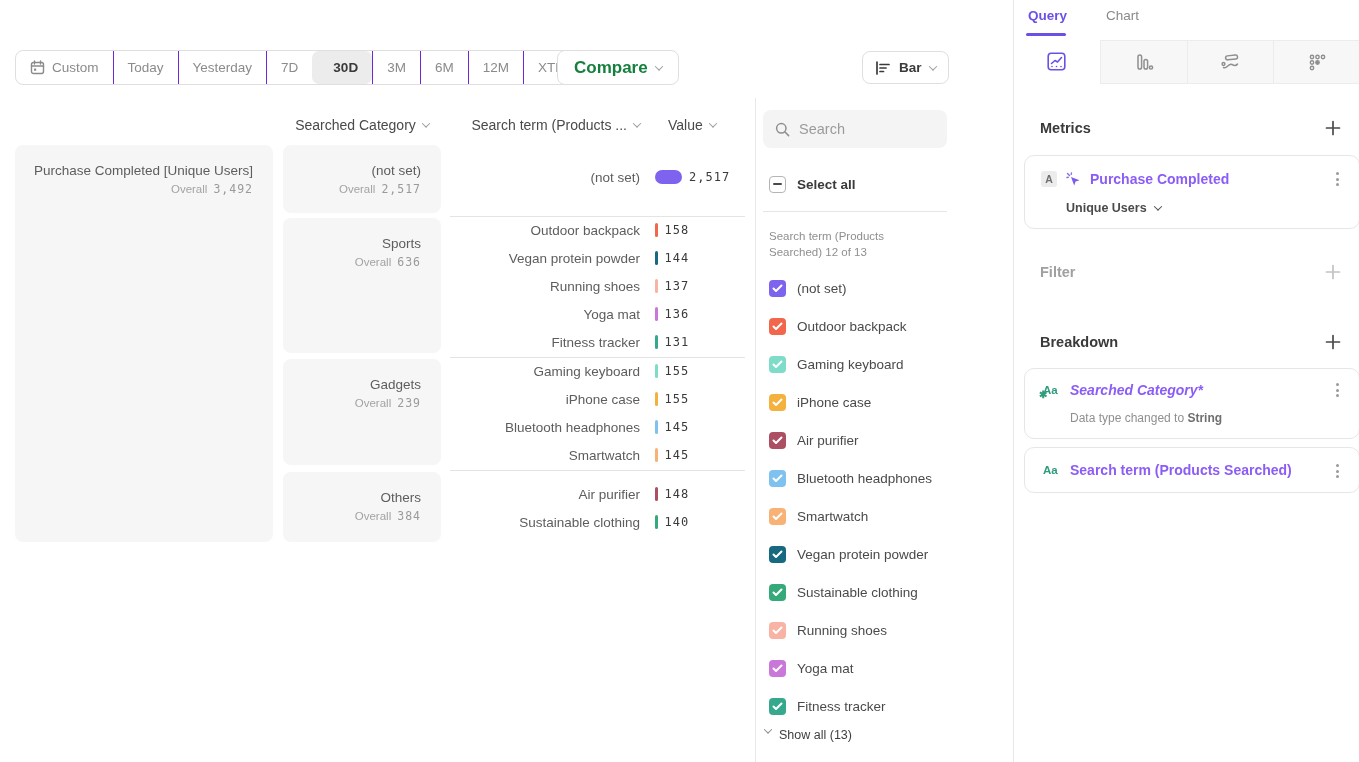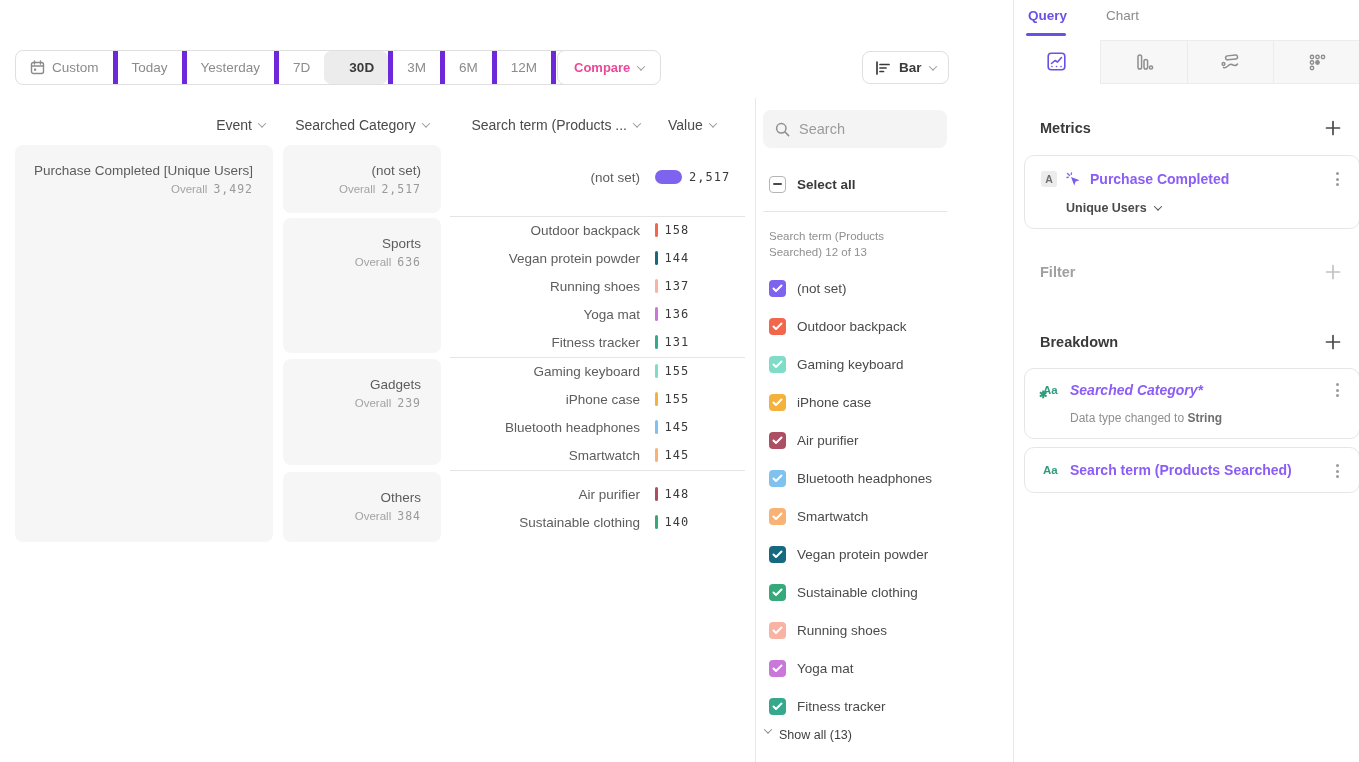--- a/index.html
+++ b/index.html
@@ -5,28 +5,28 @@
   * { margin:0; padding:0; box-sizing:border-box; }
   html,body { width:1359px; height:762px; background:#fff; overflow:hidden;
     font-family:"Liberation Sans", sans-serif; color:#3f3f3f; }
   .abs { position:absolute; }
   #canvas { position:relative; width:1359px; height:762px; background:#fff; }
 
   
   #date-segments { left:15px; top:50px; height:35px; display:flex; align-items:stretch;
     border:1px solid #dfdfdf; border-radius:8px; background:#fff; }
   .seg { display:flex; align-items:center; gap:7px; padding:0 14px; font-size:13.5px;
-    color:#8b8b8b; border-left:5px solid #6d28d9; cursor:pointer; white-space:nowrap; }
+    color:#8b8b8b; border-left:1px solid #6d28d9; cursor:pointer; white-space:nowrap; }
   .seg:first-child { border-left:none; border-top-left-radius:8px; border-bottom-left-radius:8px; }
   .seg.active { background:#ececec; border-radius:7px; color:#3a3a3a; font-weight:700; border-left-color:transparent;padding-left:20px; }
   .chev { width:6px; height:6px; border-right:1.6px solid #9a9a9a; border-bottom:1.6px solid #9a9a9a;
     transform:rotate(45deg) translate(-1px,-1px); display:inline-block; }
   #compare-btn { left:557px; top:50px; height:35px; display:flex; align-items:center; gap:8px;
     padding:0 16px; border:1px solid #dfdfdf; border-radius:8px; background:#fff;
-    font-size:13px; font-weight:600; color:#ec4899; cursor:pointer; }
+    font-size:17px; font-weight:600; color:#15803d; cursor:pointer; }
   #chart-type-btn { left:862px; top:51px; height:33px; display:flex; align-items:center; gap:8px;
     padding:0 12px; border:1px solid #dfdfdf; border-radius:8px; background:#fff;
     font-size:13.5px; font-weight:700; color:#3a3a3a; cursor:pointer; }
 
   
   .col-head { top:115px; height:20px; display:flex; align-items:center; gap:7px;
     font-size:14px; color:#4a4a4a; font-weight:500; cursor:pointer; }
   #head-event   { left:15px;  width:258px; justify-content:flex-end; padding-right:8px; }
   #head-cat     { left:283px; width:158px; justify-content:center; }
   #head-term    { left:450px; width:190px; justify-content:flex-end; }
@@ -155,24 +155,20 @@
         <path d="M2 1 V13"></path>
           <path d="M5 3.5 H14"></path>
           <path d="M5 7 H11"></path>
           <path d="M5 10.5 H8.5"></path>
       </svg>
     </span>
     <span>Bar</span>
     <span class="chev"></span>
   </div>
 
-  <div id="head-event" class="abs col-head">
-    <span>Event</span>
-    <span class="chev"></span>
-  </div>
   <div id="head-cat" class="abs col-head">
     <span>Searched Category</span>
     <span class="chev"></span>
   </div>
   <div id="head-term" class="abs col-head">
     <span>Search term (Products ...</span>
     <span class="chev"></span>
   </div>
   <div id="head-value" class="abs col-head">
     <span>Value</span>

